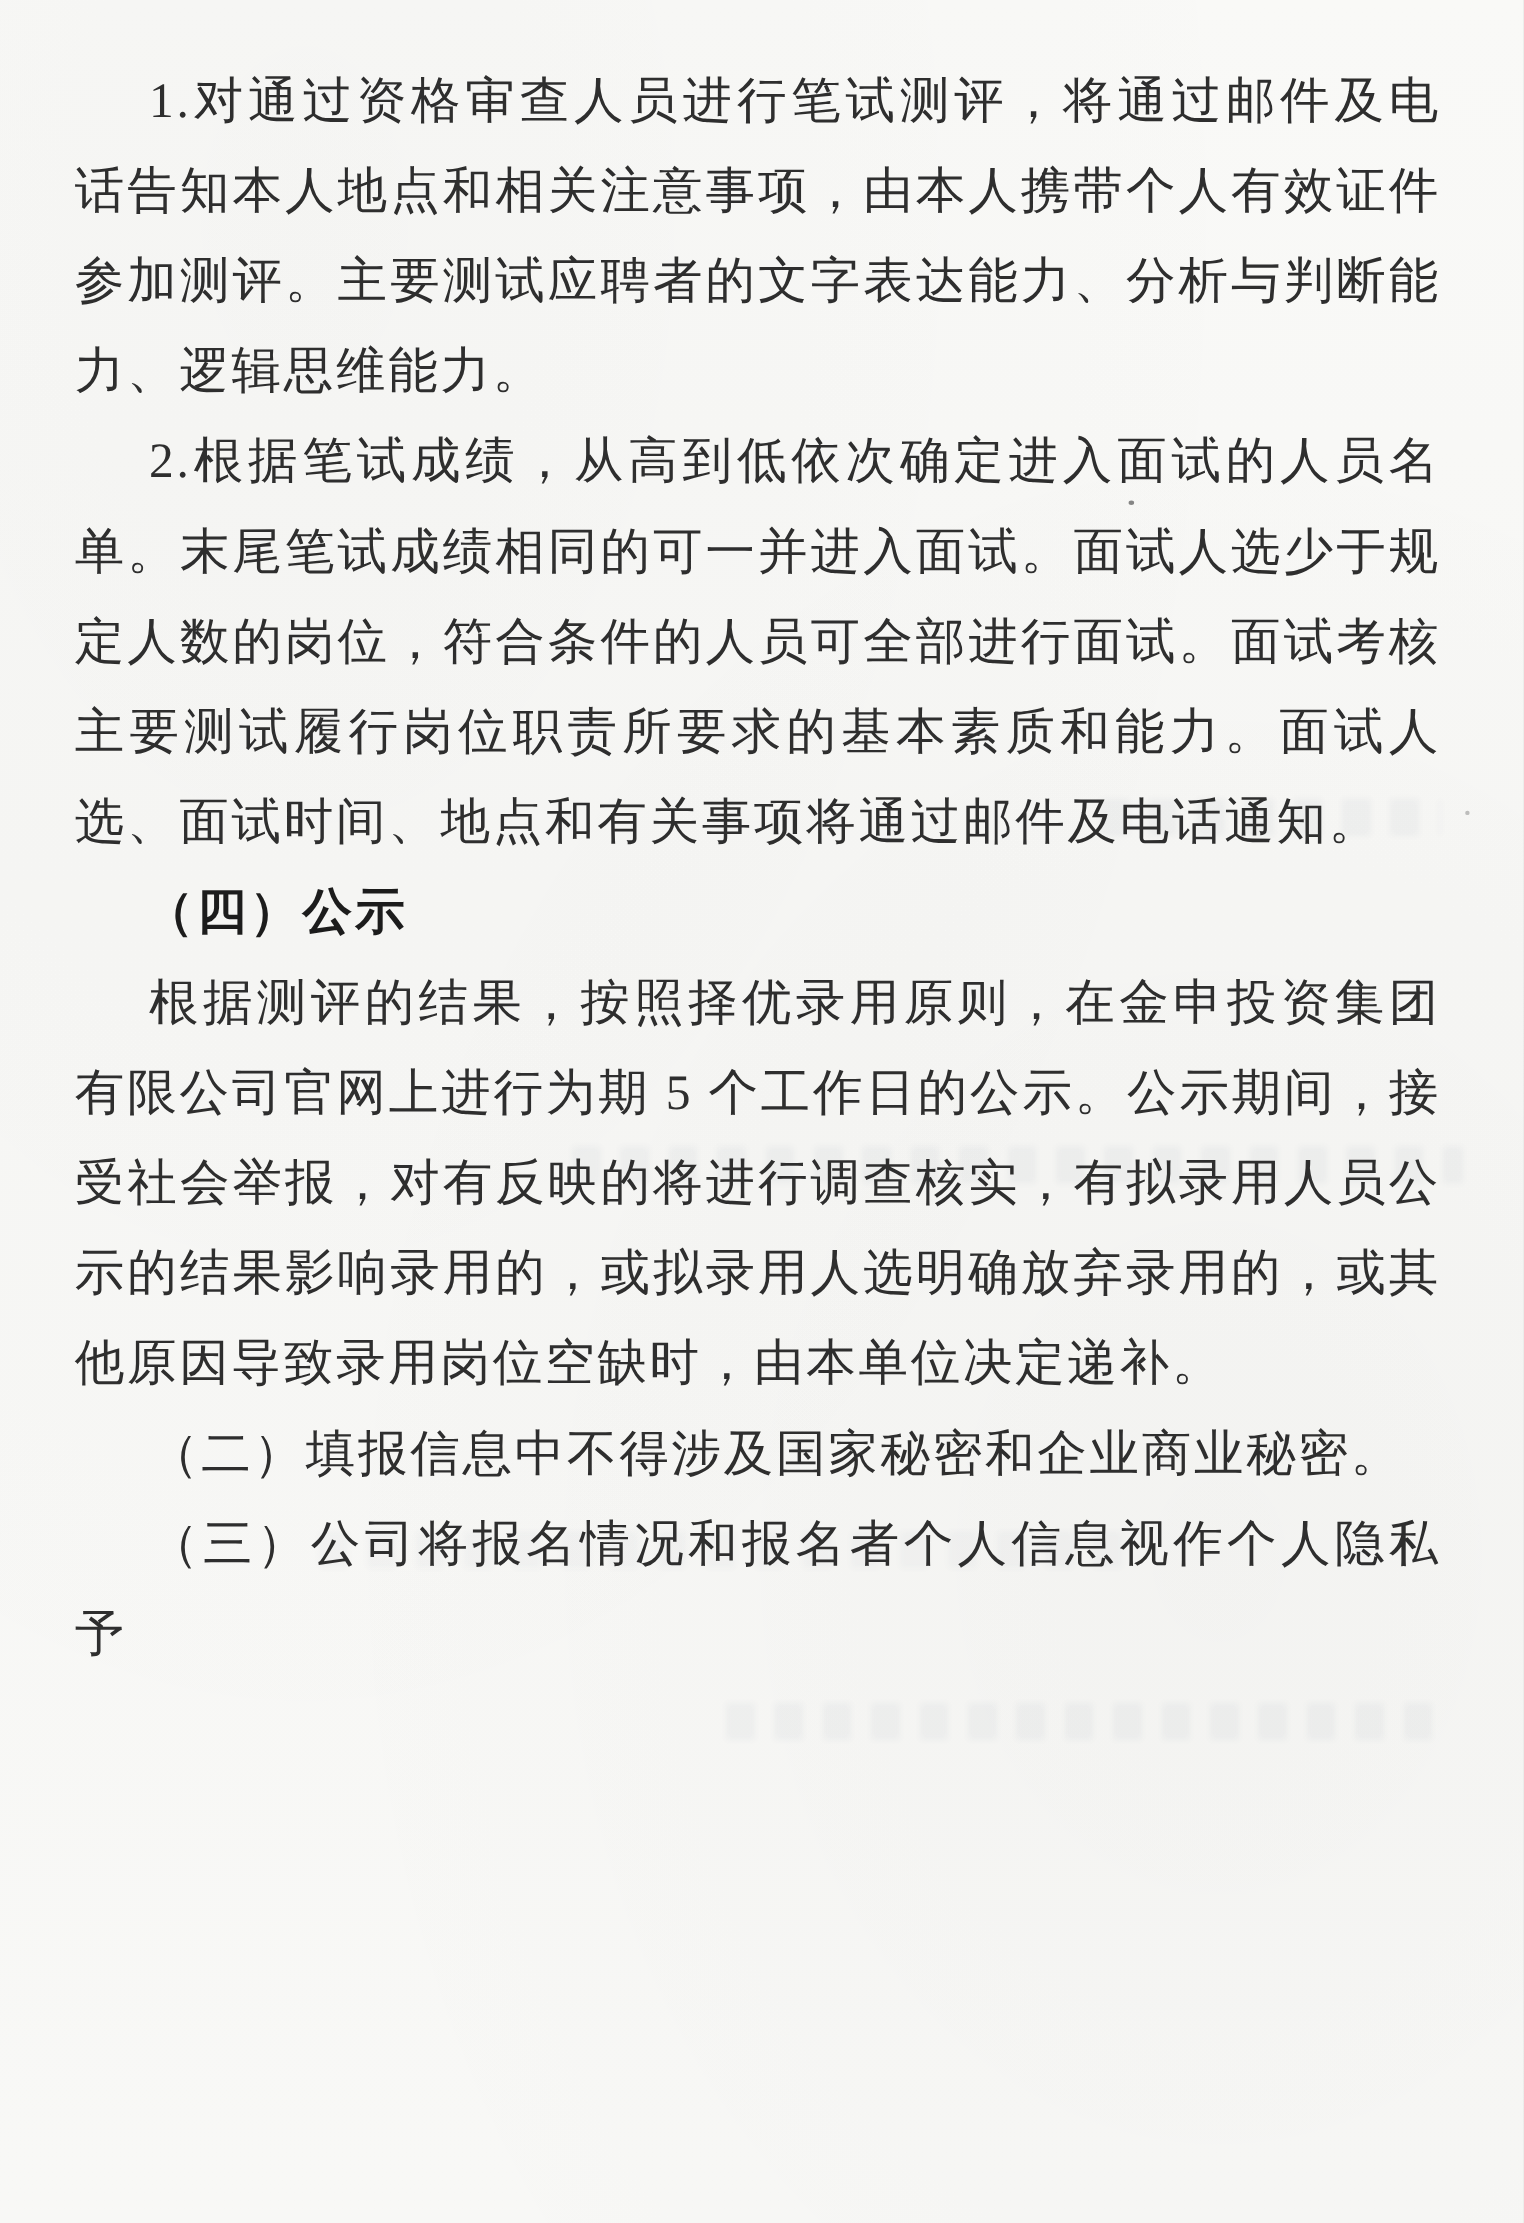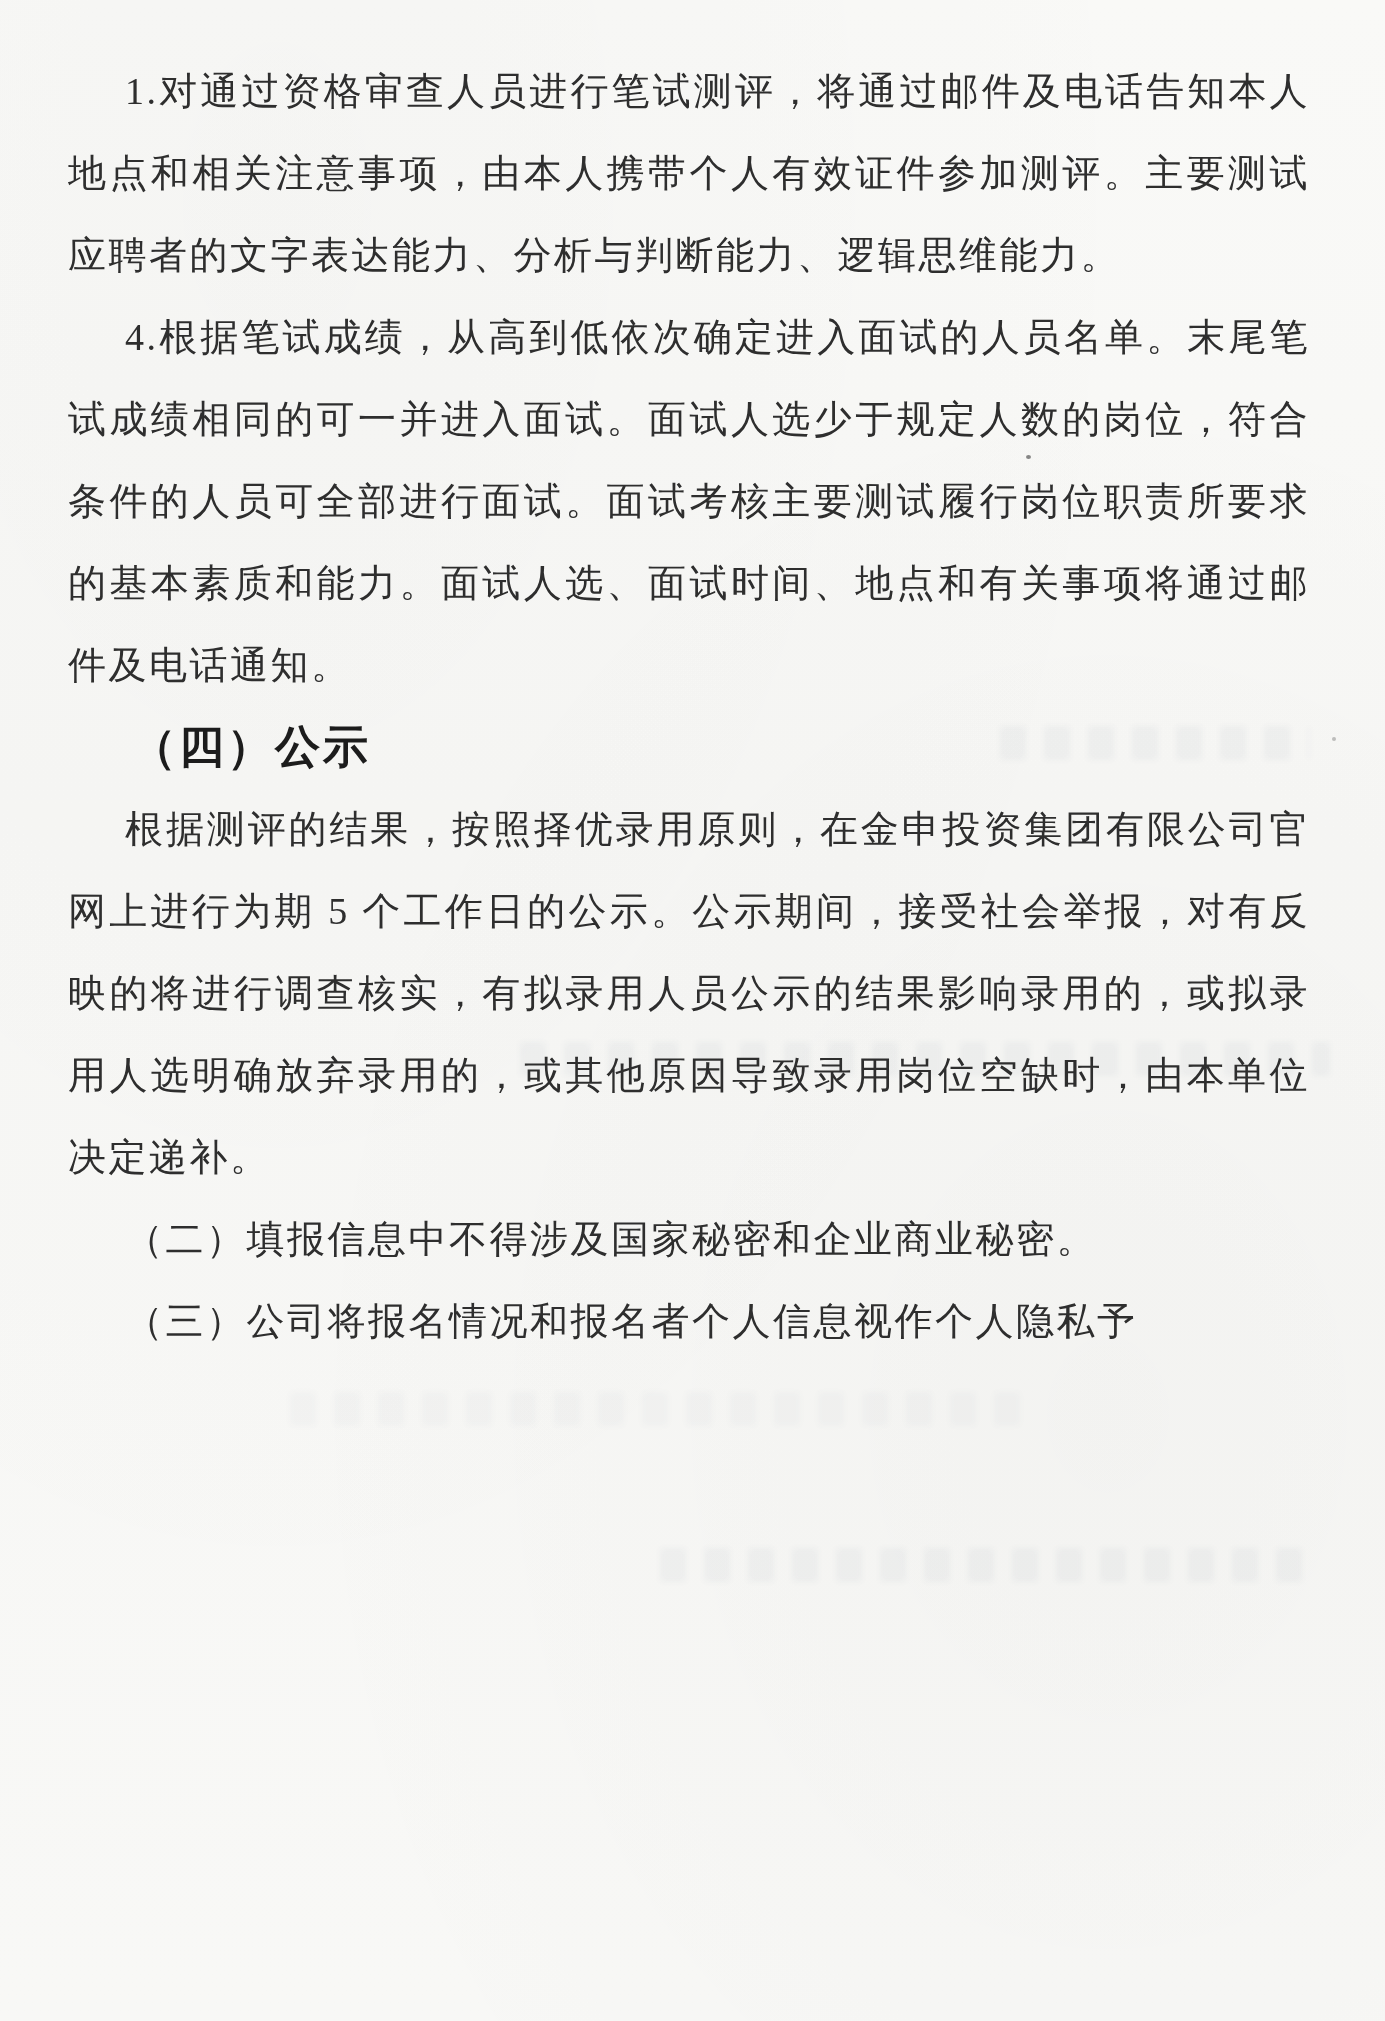--- a/index.html
+++ b/index.html
@@ -19,21 +19,21 @@
     overflow:hidden;
     color:var(--ink,#2e2e2e);
   }
   .content{
     position:relative;
     padding:50px 75px 0 68px;
     z-index:2;
   }
   .content p{
     margin:0;
-    font-size:38px;
+    font-size:45px;
     line-height:82px;
     letter-spacing:2.5px;
     text-align:justify;
     text-justify:inter-ideograph;
     color:var(--ink,#2e2e2e);
   }
   .content p.body{
     text-indent:1.5em;
     font-weight:400;
   }
@@ -75,19 +75,19 @@
 
 <div class="page">
   <div class="ghost g1"></div>
   <div class="ghost g2"></div>
   <div class="ghost g3"></div>
   <div class="ghost g4"></div>
   <div class="speck s1"></div>
   <div class="speck s2"></div>
   <div class="content">
       <p class="body">1.对通过资格审查人员进行笔试测评，将通过邮件及电话告知本人地点和相关注意事项，由本人携带个人有效证件参加测评。主要测试应聘者的文字表达能力、分析与判断能力、逻辑思维能力。</p>
-      <p class="body">4.根据笔试成绩，从高到低依次确定进入面试的人员名单。末尾笔试成绩相同的可一并进入面试。面试人选少于规定人数的岗位，符合条件的人员可全部进行面试。面试考核主要测试履行岗位职责所要求的基本素质和能力。面试人选、面试时间、地点和有关事项将通过邮件及电话通知。</p>
+      <p class="body">2.根据笔试成绩，从高到低依次确定进入面试的人员名单。末尾笔试成绩相同的可一并进入面试。面试人选少于规定人数的岗位，符合条件的人员可全部进行面试。面试考核主要测试履行岗位职责所要求的基本素质和能力。面试人选、面试时间、地点和有关事项将通过邮件及电话通知。</p>
       <p class="heading">（四）公示</p>
       <p class="body">根据测评的结果，按照择优录用原则，在金申投资集团有限公司官网上进行为期 5 个工作日的公示。公示期间，接受社会举报，对有反映的将进行调查核实，有拟录用人员公示的结果影响录用的，或拟录用人选明确放弃录用的，或其他原因导致录用岗位空缺时，由本单位决定递补。</p>
       <p class="body">（二）填报信息中不得涉及国家秘密和企业商业秘密。</p>
       <p class="body">（三）公司将报名情况和报名者个人信息视作个人隐私予</p>
     </div>
 </div>
 
 </body></html>

